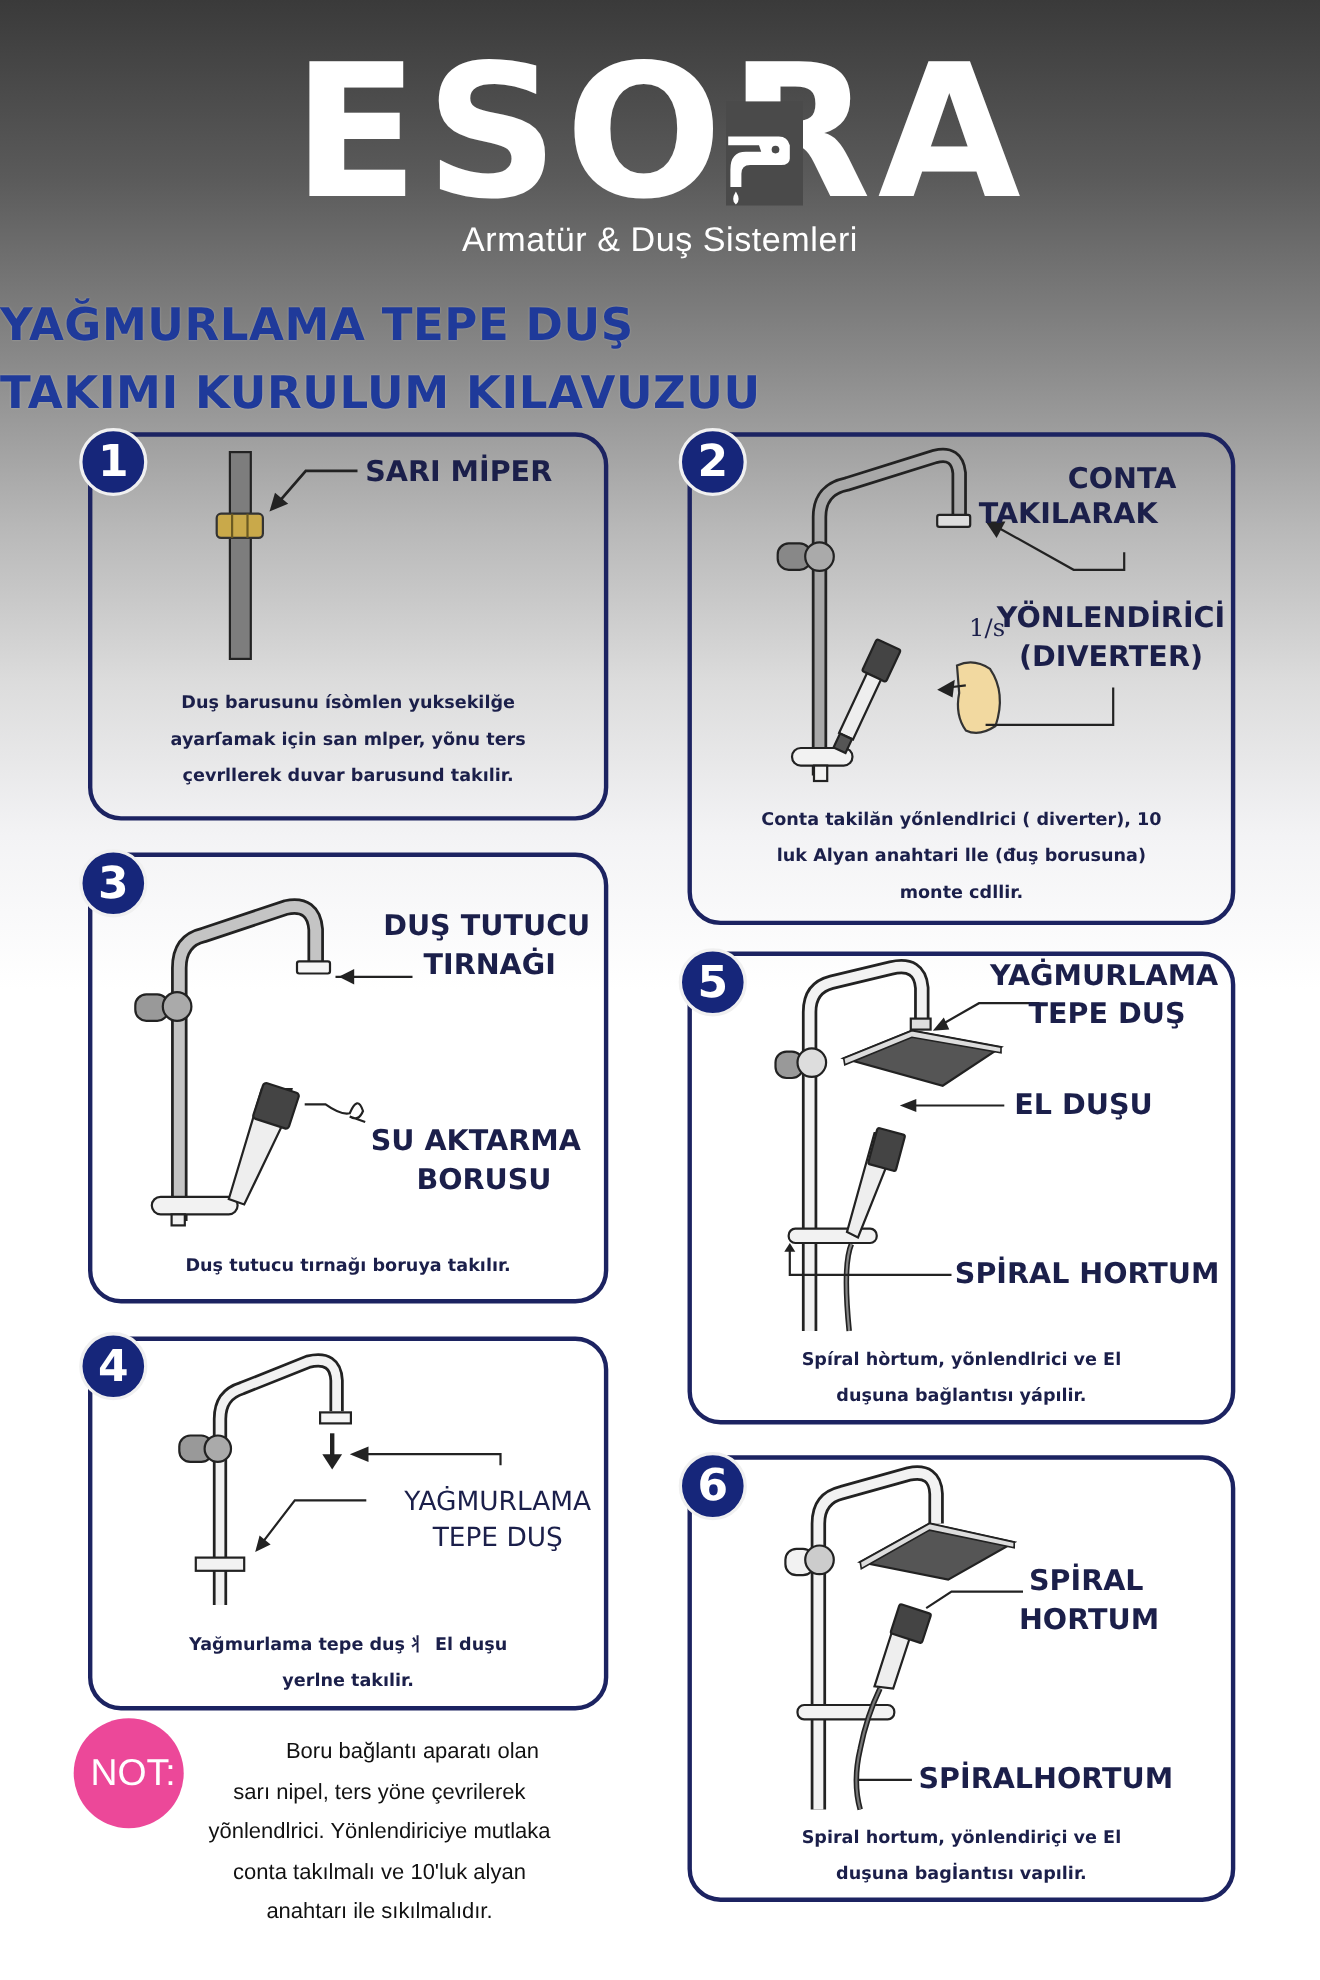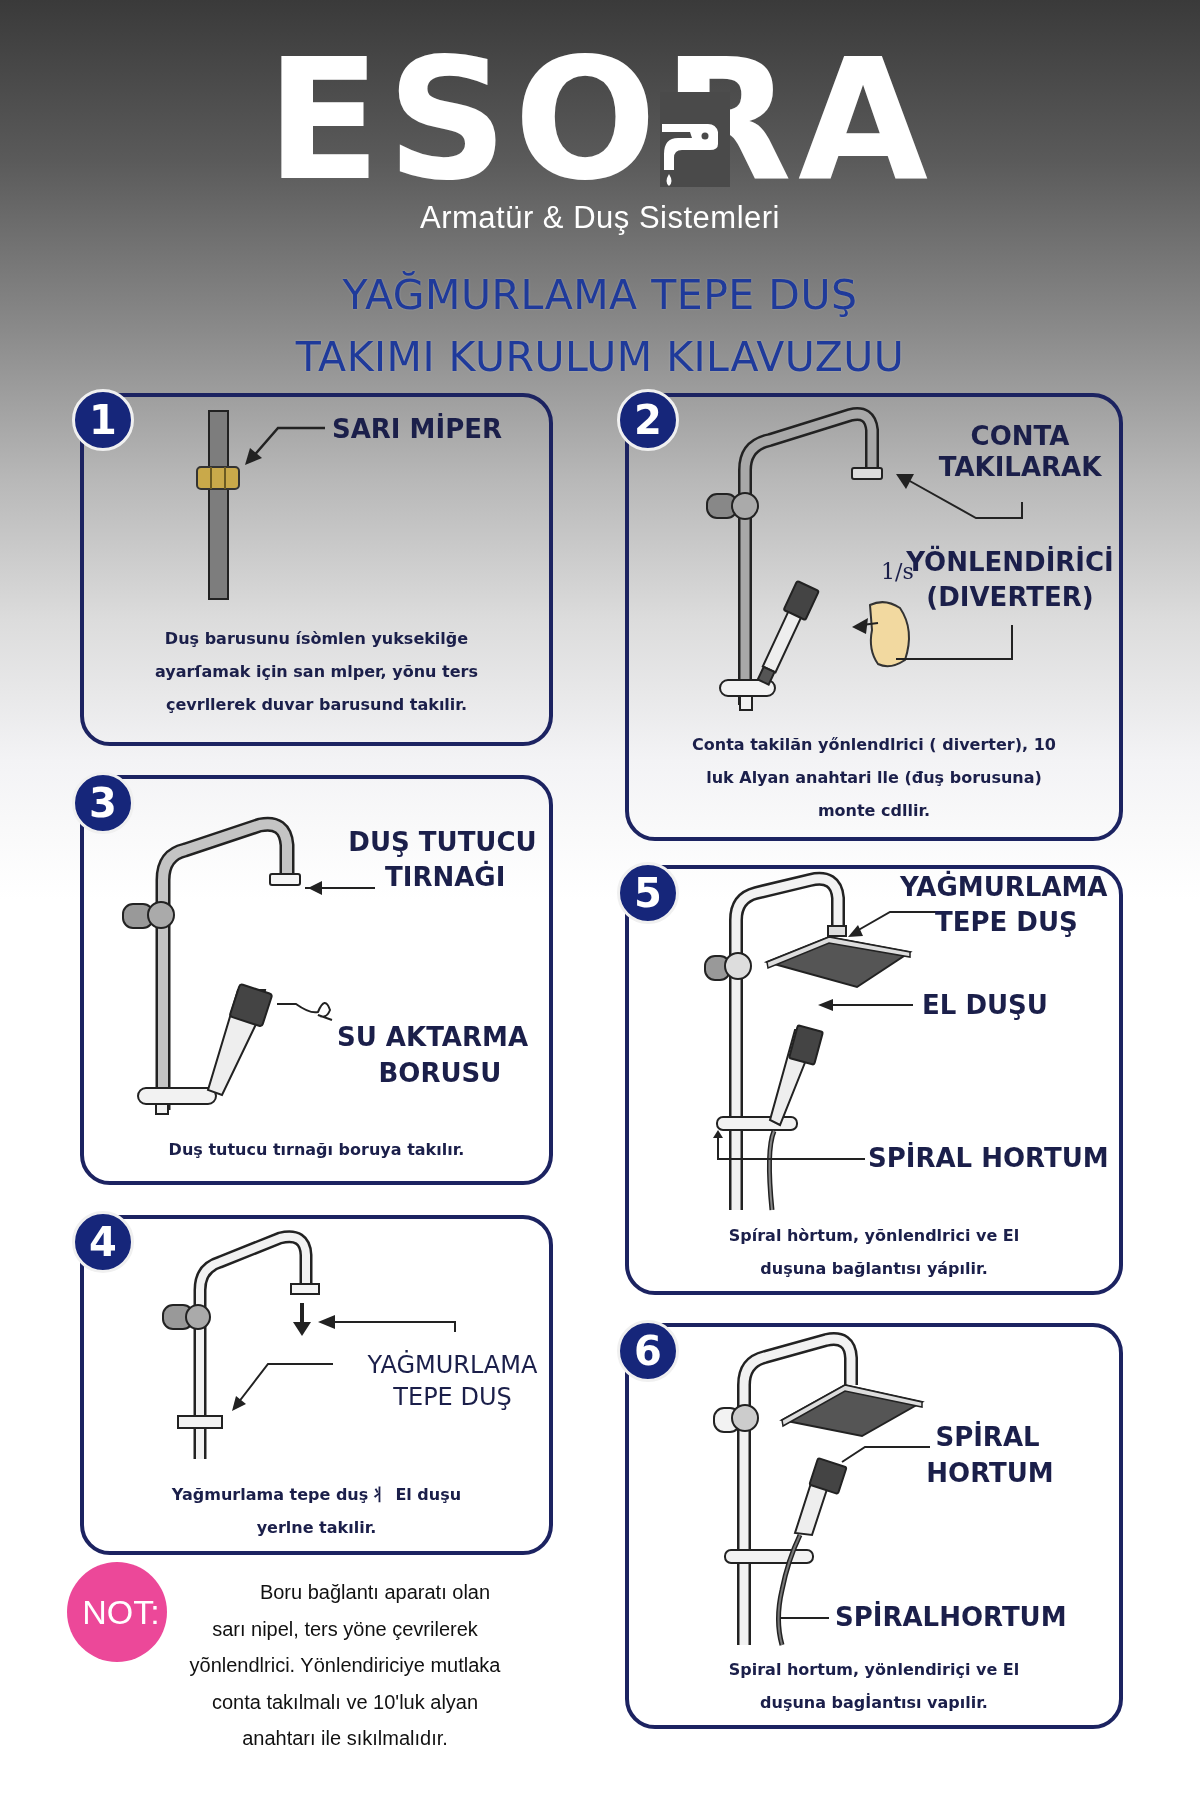--- a/index.html
+++ b/index.html
@@ -15,22 +15,22 @@
     left: 0; width: 1200px; top: 40px; text-align: center;
     font-family: "DejaVu Sans", sans-serif; font-weight: bold;
     font-size: 168px; letter-spacing: 6px; color: #ffffff; line-height: 160px;
   }
   .logo-faucet { left: 660px; top: 92px; width: 70px; height: 95px; }
   .subtitle {
     left: 0; width: 1200px; top: 200px; text-align: center;
     font-family: "Liberation Sans", sans-serif; font-size: 31px; color: #ffffff; letter-spacing: 0.5px;
   }
   .main-title {
-    left: 0; width: 1200px; text-align: center;
-    font-family: "DejaVu Sans", sans-serif; font-weight: normal; font-size: 41px;
+    left: 0; width: 1200px; text-align: left;
+    font-family: "DejaVu Sans", sans-serif; font-weight: bold; font-size: 41px;
     color: #1f3a9a; letter-spacing: 0.5px; line-height: 50px;
     text-shadow: 0 0 2px rgba(255,255,255,0.3);
   }
   .panel {
     position: absolute; border: 4px solid #1c2361; border-radius: 30px;
     background: transparent;
   }
   .badge {
     position: absolute; width: 62px; height: 62px; border-radius: 50%;
     background: #16267a; color: #ffffff; font-weight: bold; font-size: 40px;
@@ -107,21 +107,21 @@
   </g>
   <path d="M870 605 Q885 598 900 608 Q915 630 905 660 Q890 670 878 664 Q868 650 872 630 Z" fill="#f2d9a0" stroke="#333" stroke-width="2"></path>
   <line x1="878" y1="623" x2="862" y2="625" stroke="#222" stroke-width="2"></line>
   <polygon points="852,627 868,618 866,634" fill="#222"></polygon>
   <polyline points="896,659 1012,659 1012,625" fill="none" stroke="#222" stroke-width="2"></polyline>
   <polyline points="1022,502 1022,518 976,518 908,480" fill="none" stroke="#222" stroke-width="2"></polyline>
   <polygon points="896,474 914,474 906,489" fill="#222"></polygon>
 </svg>
 <div class="label" style="left:849px;top:555px;font-size:22px;font-weight:normal;font-family:'DejaVu Serif',serif;margin-left:32px;">1/s</div>
 <div class="label" style="left:940px;top:419px;width:160px;">CONTA</div>
-<div class="label" style="left:920px;top:450px;width:200px;">TAKILARAK</div>
+<div class="label" style="left:871px;top:450px;width:200px;">TAKILARAK</div>
 <div class="label" style="left:905px;top:545px;width:210px;">YÖNLENDİRİCİ</div>
 <div class="label" style="left:920px;top:580px;width:180px;">(DIVERTER)</div>
 <div class="caption" style="left:630px;width:488px;top:728px;">
   <span>Conta takilăn yőnlendlrici ( diverter), 10</span>
   <span>luk Alyan anahtari lle (đuş borusuna)</span>
   <span>monte cdllir.</span>
 </div>
 
 <div class="panel" style="left:80px;top:775px;width:473px;height:410px;"></div>
 <div class="badge" style="left:72px;top:772px;">3</div>

